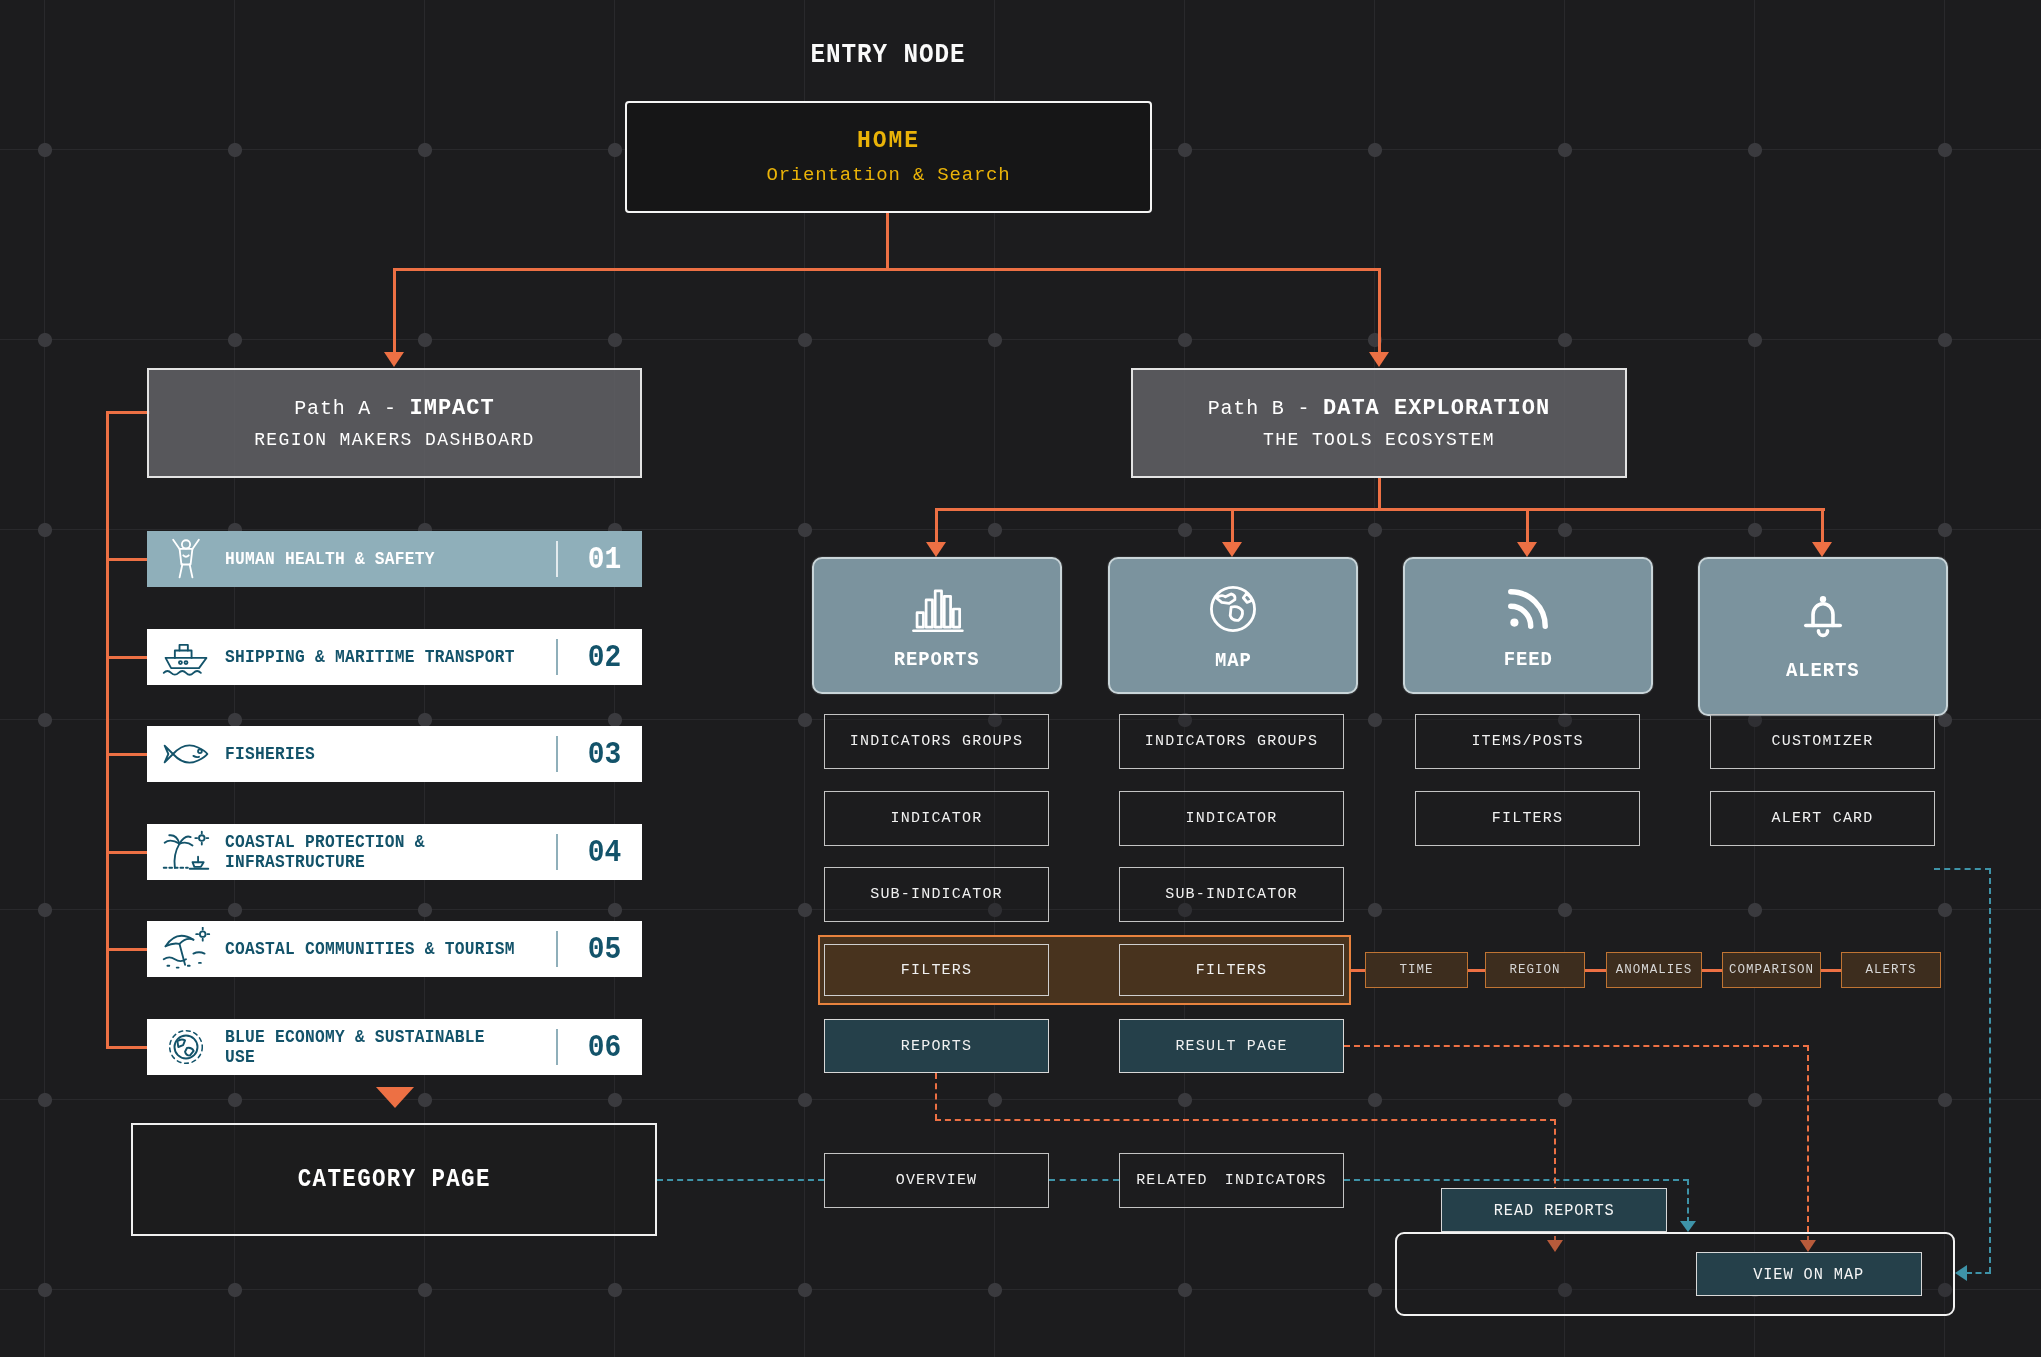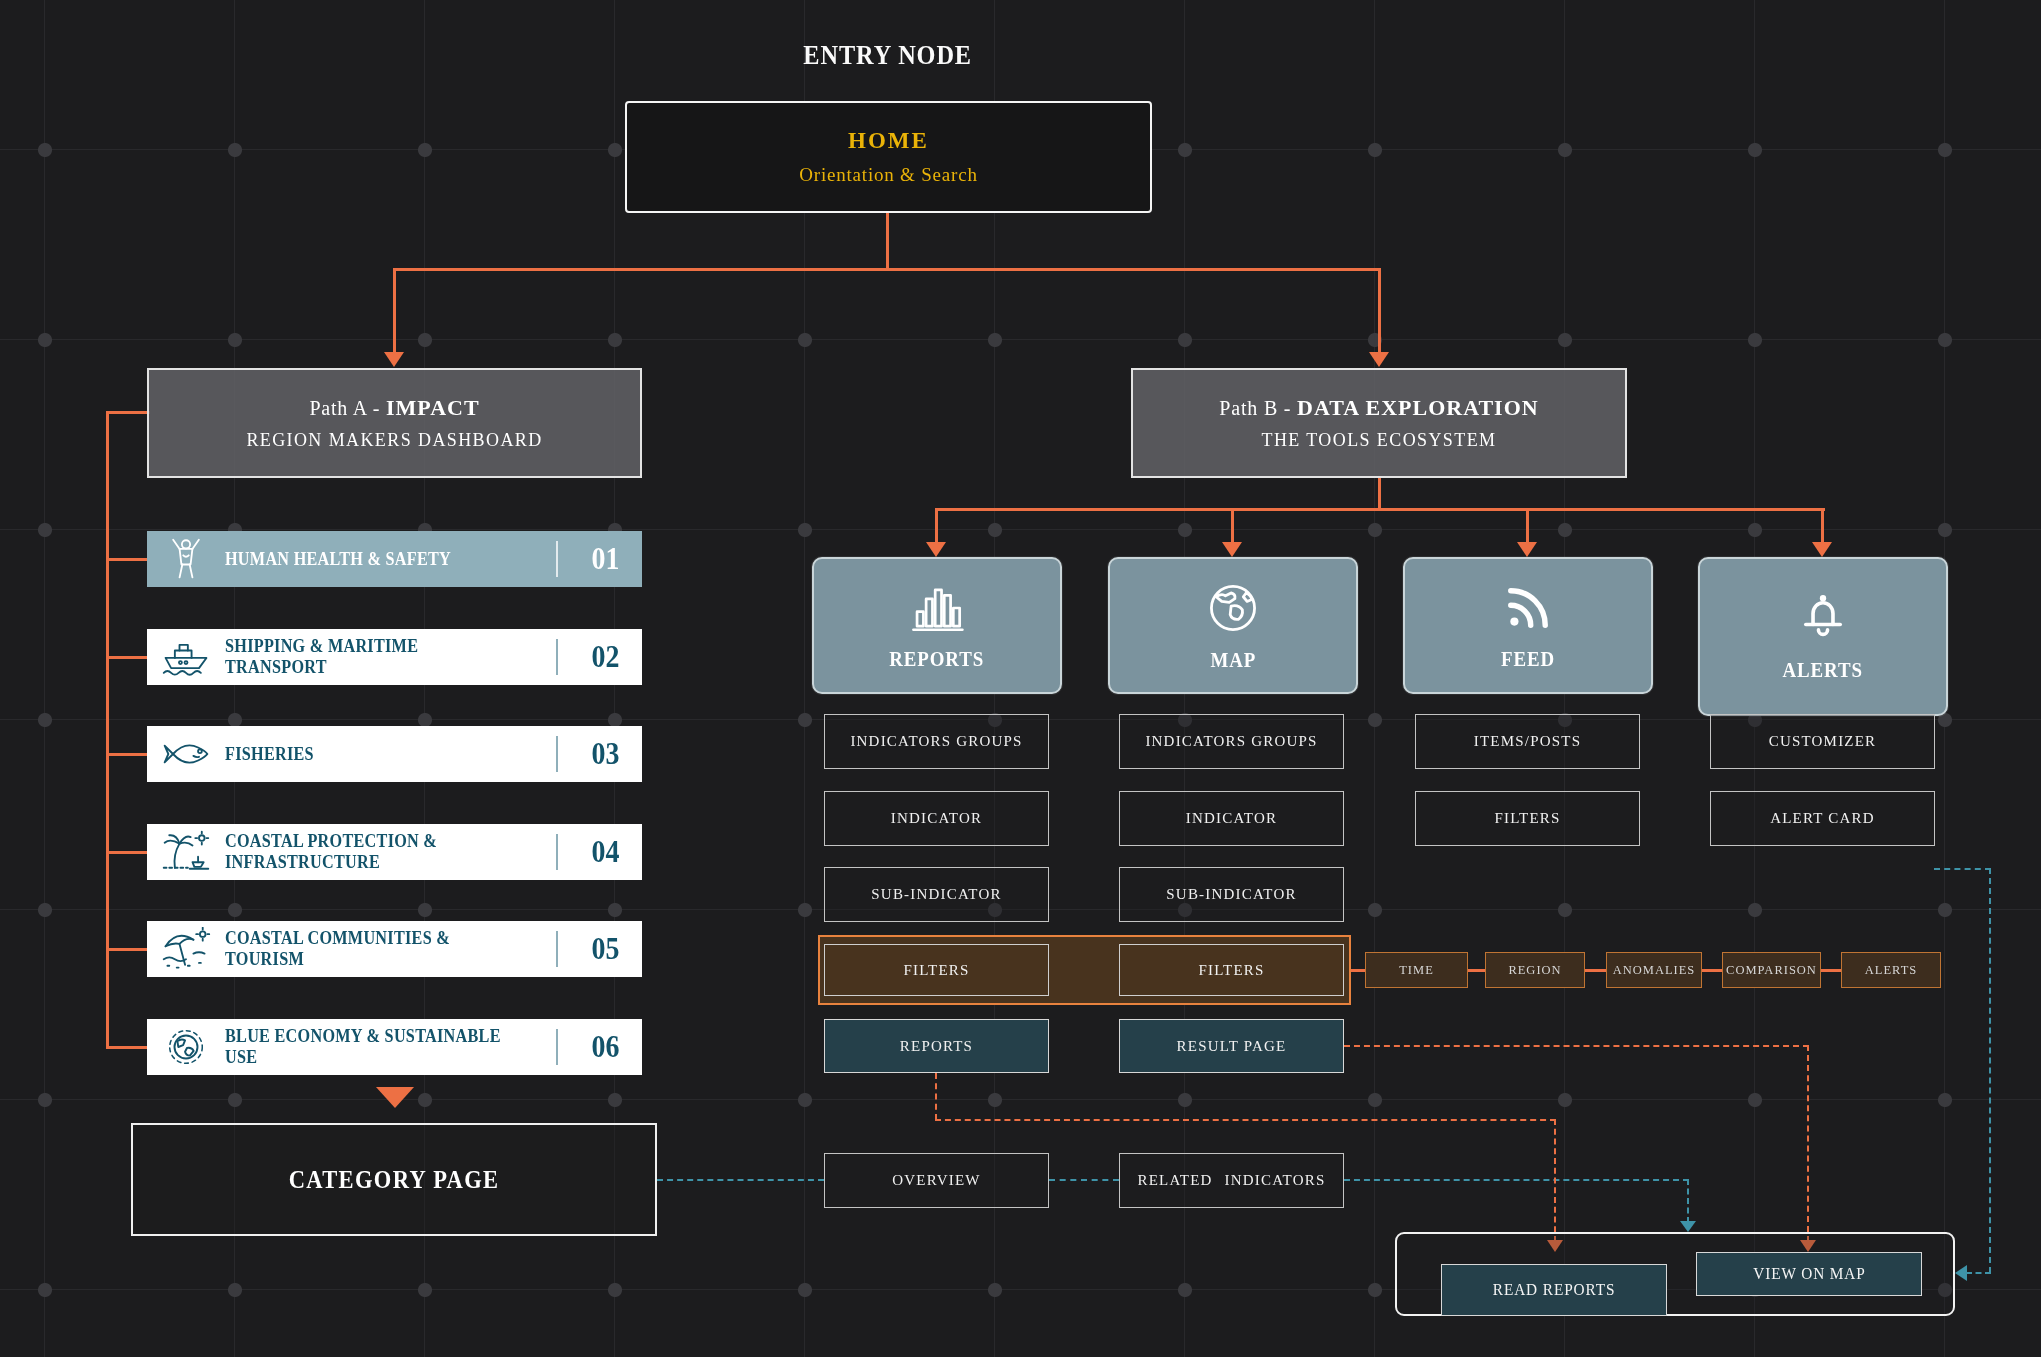--- a/index.html
+++ b/index.html
@@ -1,18 +1,18 @@
 <!DOCTYPE html>
 <html><head>
 <meta charset="utf-8">
 <style>
   html,body{margin:0;padding:0;background:#111;}
   .stage{
     position:relative;width:2041px;height:1357px;overflow:hidden;
-    font-family:Liberation Serif, serif;
+    font-family:Liberation Mono, monospace;
     background-color:#1c1c1e;
     background-image:
       radial-gradient(circle, #3a3a3e 6.5px, transparent 7.5px),
       linear-gradient(to right, #29292c 1.5px, transparent 1.5px),
       linear-gradient(to bottom, #29292c 1.5px, transparent 1.5px);
     background-size:190px 190px,190px 190px,190px 190px;
     background-position:-50px 55px,44px 0,0 149px;
   }
   .abs{position:absolute;box-sizing:border-box;}
   .center{display:flex;align-items:center;justify-content:center;}
@@ -365,20 +365,20 @@
     </div>
 
   <div class="abs node center" style="left:824px;top:1153px;width:225px;height:55px;">
       <span>OVERVIEW</span>
     </div>
   <div class="abs node center" style="left:1119px;top:1153px;width:225px;height:55px;word-spacing:7px;">
       <span>RELATED INDICATORS</span>
     </div>
 
   <div class="abs bottom-wrap" style="left:1395px;top:1232px;width:560px;height:84px;"></div>
-  <div class="abs action center" style="left:1441px;top:1264px;width:226px;height:52px;">
+  <div class="abs action center" style="left:1441px;top:1188px;width:226px;height:44px;">
       <span class="squish">READ REPORTS</span>
     </div>
   <div class="abs action center" style="left:1696px;top:1252px;width:226px;height:44px;">
       <span class="squish">VIEW ON MAP</span>
     </div>
 
 </div>
 
 </body></html>

